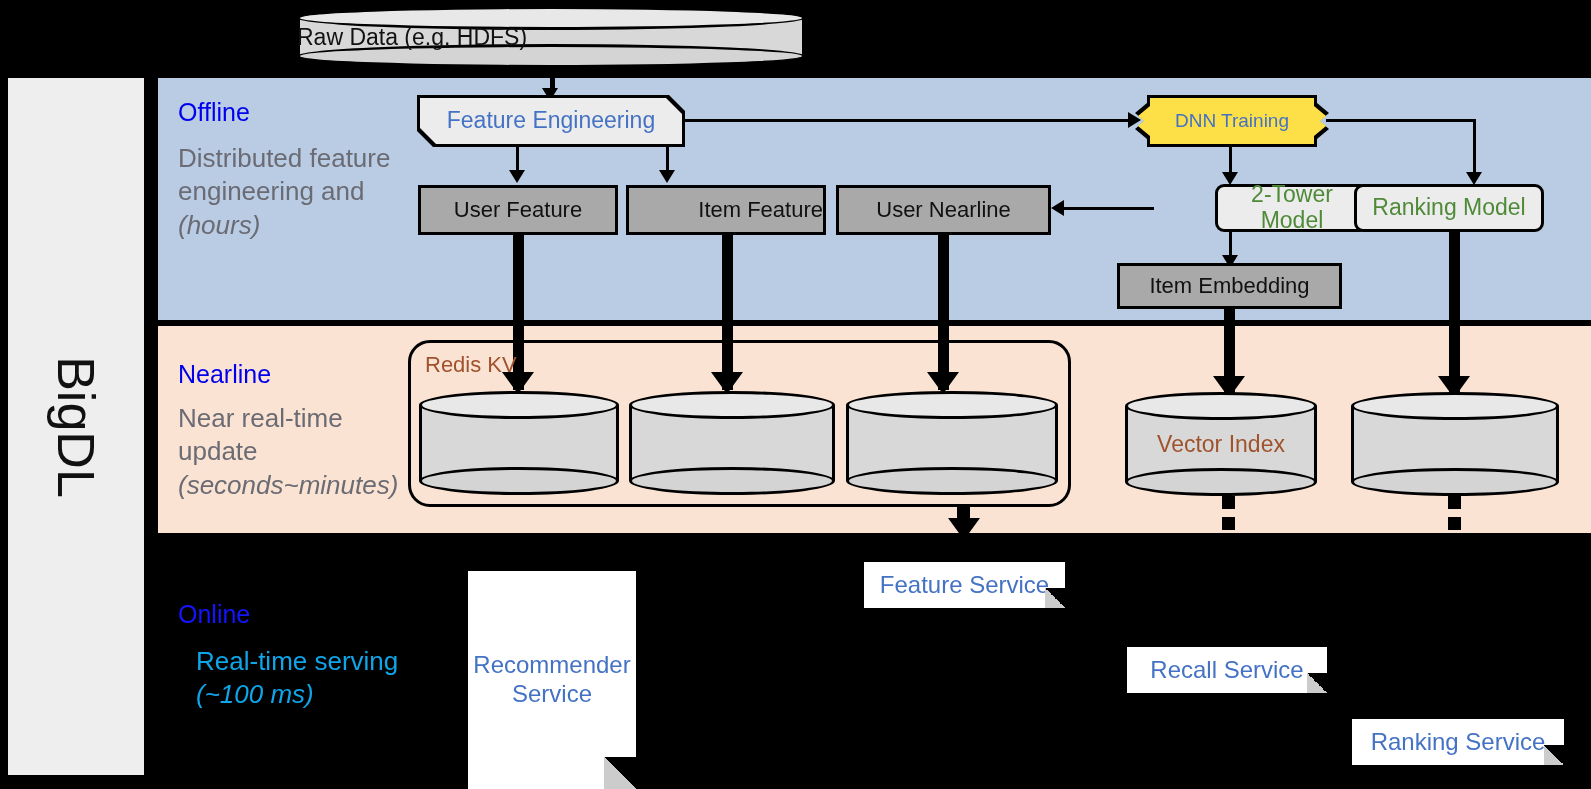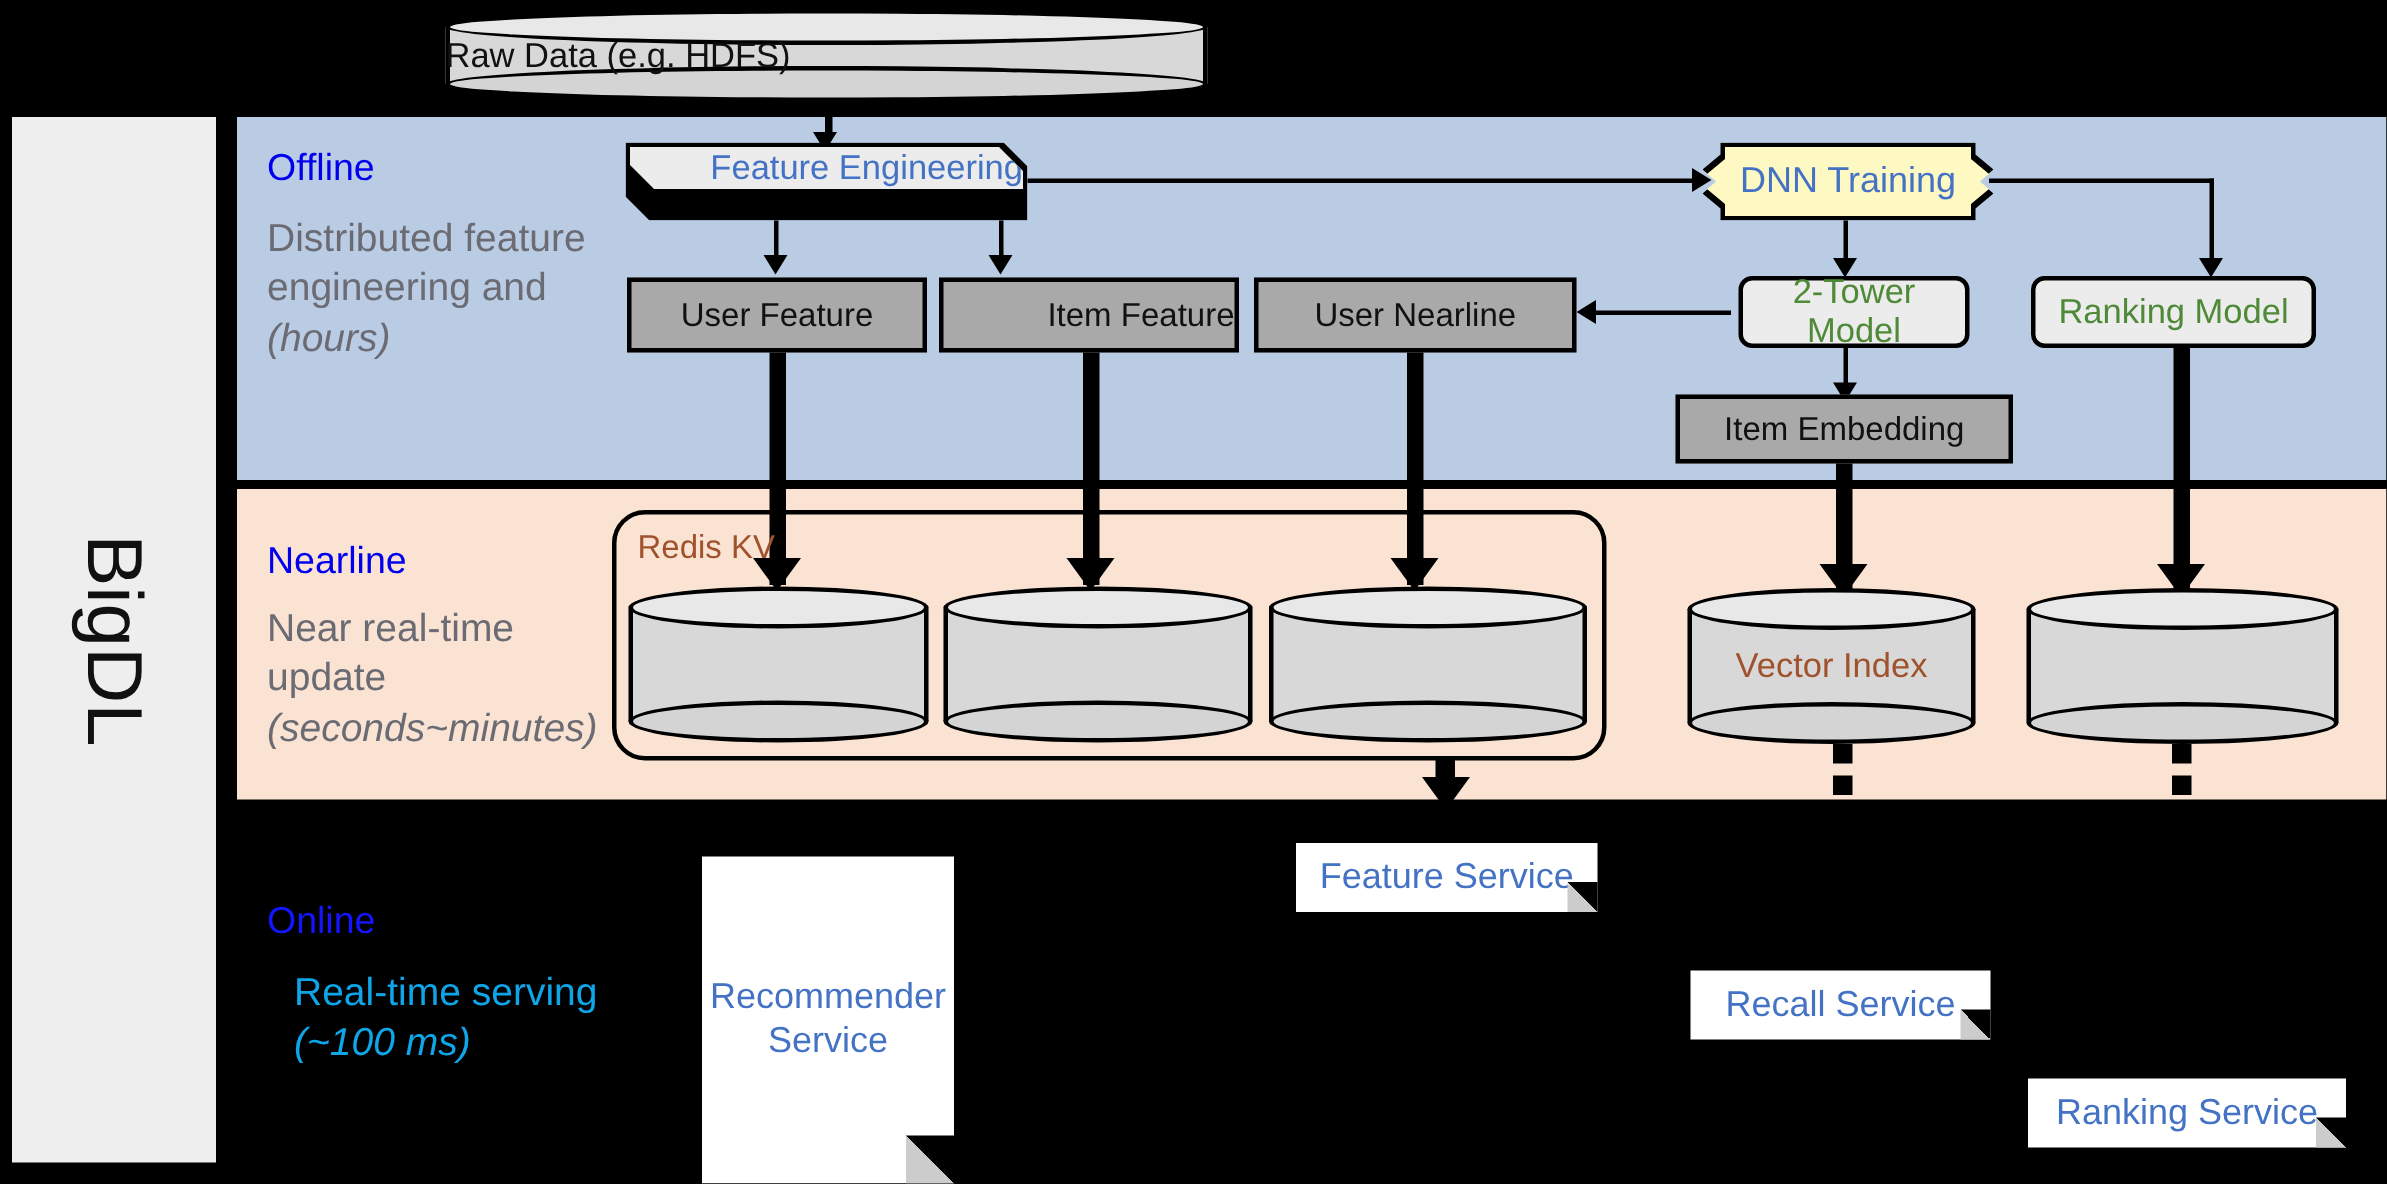--- a/index.html
+++ b/index.html
@@ -45,21 +45,21 @@
     border:0;}
   #fe-outline{position:absolute;background:#000;
     clip-path:polygon(0 0, calc(100% - 16px) 0, 100% 16px, 100% 100%, 16px 100%, 0 calc(100% - 16px));}
 
   
   #dnn-outline{position:absolute;background:#000;
     clip-path:polygon(12px 0, calc(100% - 12px) 0, calc(100% - 12px) 8px, 100% 18px,
       calc(100% - 12px) 28px, calc(100% - 12px) calc(100% - 28px), 100% calc(100% - 18px),
       calc(100% - 12px) calc(100% - 8px), calc(100% - 12px) 100%, 12px 100%, 12px calc(100% - 8px),
       0 calc(100% - 18px), 12px calc(100% - 28px), 12px 28px, 0 18px, 12px 8px);}
-  #dnn-training{background:#fef9c3;color:#4472c4;font-size:24px;border:0;
+  #dnn-training{background:#fde047;color:#4472c4;font-size:19px;border:0;
     clip-path:polygon(12px 0, calc(100% - 12px) 0, calc(100% - 12px) 8px, 100% 18px,
       calc(100% - 12px) 28px, calc(100% - 12px) calc(100% - 28px), 100% calc(100% - 18px),
       calc(100% - 12px) calc(100% - 8px), calc(100% - 12px) 100%, 12px 100%, 12px calc(100% - 8px),
       0 calc(100% - 18px), 12px calc(100% - 28px), 12px 28px, 0 18px, 12px 8px);}
 
   
   .cyl{position:absolute;}
   .cyl .body{position:absolute;left:0;right:0;top:14px;bottom:14px;background:#d8d8d8;
     border-left:3px solid #000;border-right:3px solid #000;}
   .cyl .top{position:absolute;left:0;right:0;top:0;height:28px;background:#e8e8e8;
@@ -140,21 +140,21 @@
     <div class="body"></div>
     <div class="bot"></div>
     <div class="top"></div>
     <div class="cap-label">Raw Data (e.g. HDFS)</div>
   </div>
 
   <div class="ln thin-v" style="left:550px;top:68px;width:5px;height:24px;"></div>
   <div class="arrow-down-thin" style="left:542px;top:88px;"></div>
 
   <div id="fe-outline" style="left:417px;top:95px;width:268px;height:52px;"></div>
-  <div class="node" id="feature-engineering" style="left:420px;top:98px;width:262px;height:28px;justify-content:flex-end;">
+  <div class="node" id="feature-engineering" style="left:420px;top:98px;width:262px;height:46px;">
     <span>Feature Engineering</span>
   </div>
 
   <div class="ln thin-h" style="left:685px;top:119px;width:450px;"></div>
   <div class="arrow-right-thin" style="left:1128px;top:112px;"></div>
 
   <div id="dnn-outline" style="left:1135px;top:95px;width:194px;height:52px;"></div>
   <div class="node" id="dnn-training" style="left:1138px;top:98px;width:188px;height:46px;">
     <span>DNN Training</span>
   </div>
@@ -174,21 +174,21 @@
   <div class="node gray-box" style="left:418px;top:185px;width:200px;height:50px;">
     <span>User Feature</span>
   </div>
   <div class="node gray-box" style="left:626px;top:185px;width:200px;height:50px;justify-content:flex-end;">
     <span>Item Feature</span>
   </div>
   <div class="node gray-box" style="left:836px;top:185px;width:215px;height:50px;">
     <span>User Nearline</span>
   </div>
 
-  <div class="node proc-box rounded green-txt" style="left:1159px;top:184px;width:154px;height:48px;align-items:center;">
+  <div class="node proc-box rounded green-txt" style="left:1215px;top:184px;width:154px;height:48px;align-items:center;">
     <span>2-Tower Model</span>
   </div>
   <div class="node proc-box rounded green-txt" style="left:1354px;top:184px;width:190px;height:48px;">
     <span>Ranking Model</span>
   </div>
 
   <div class="ln thin-h" style="left:1062px;top:207px;width:92px;"></div>
   <div class="arrow-left-thin" style="left:1051px;top:200px;"></div>
 
   <div class="ln thin-v" style="left:1229px;top:232px;height:28px;"></div>

